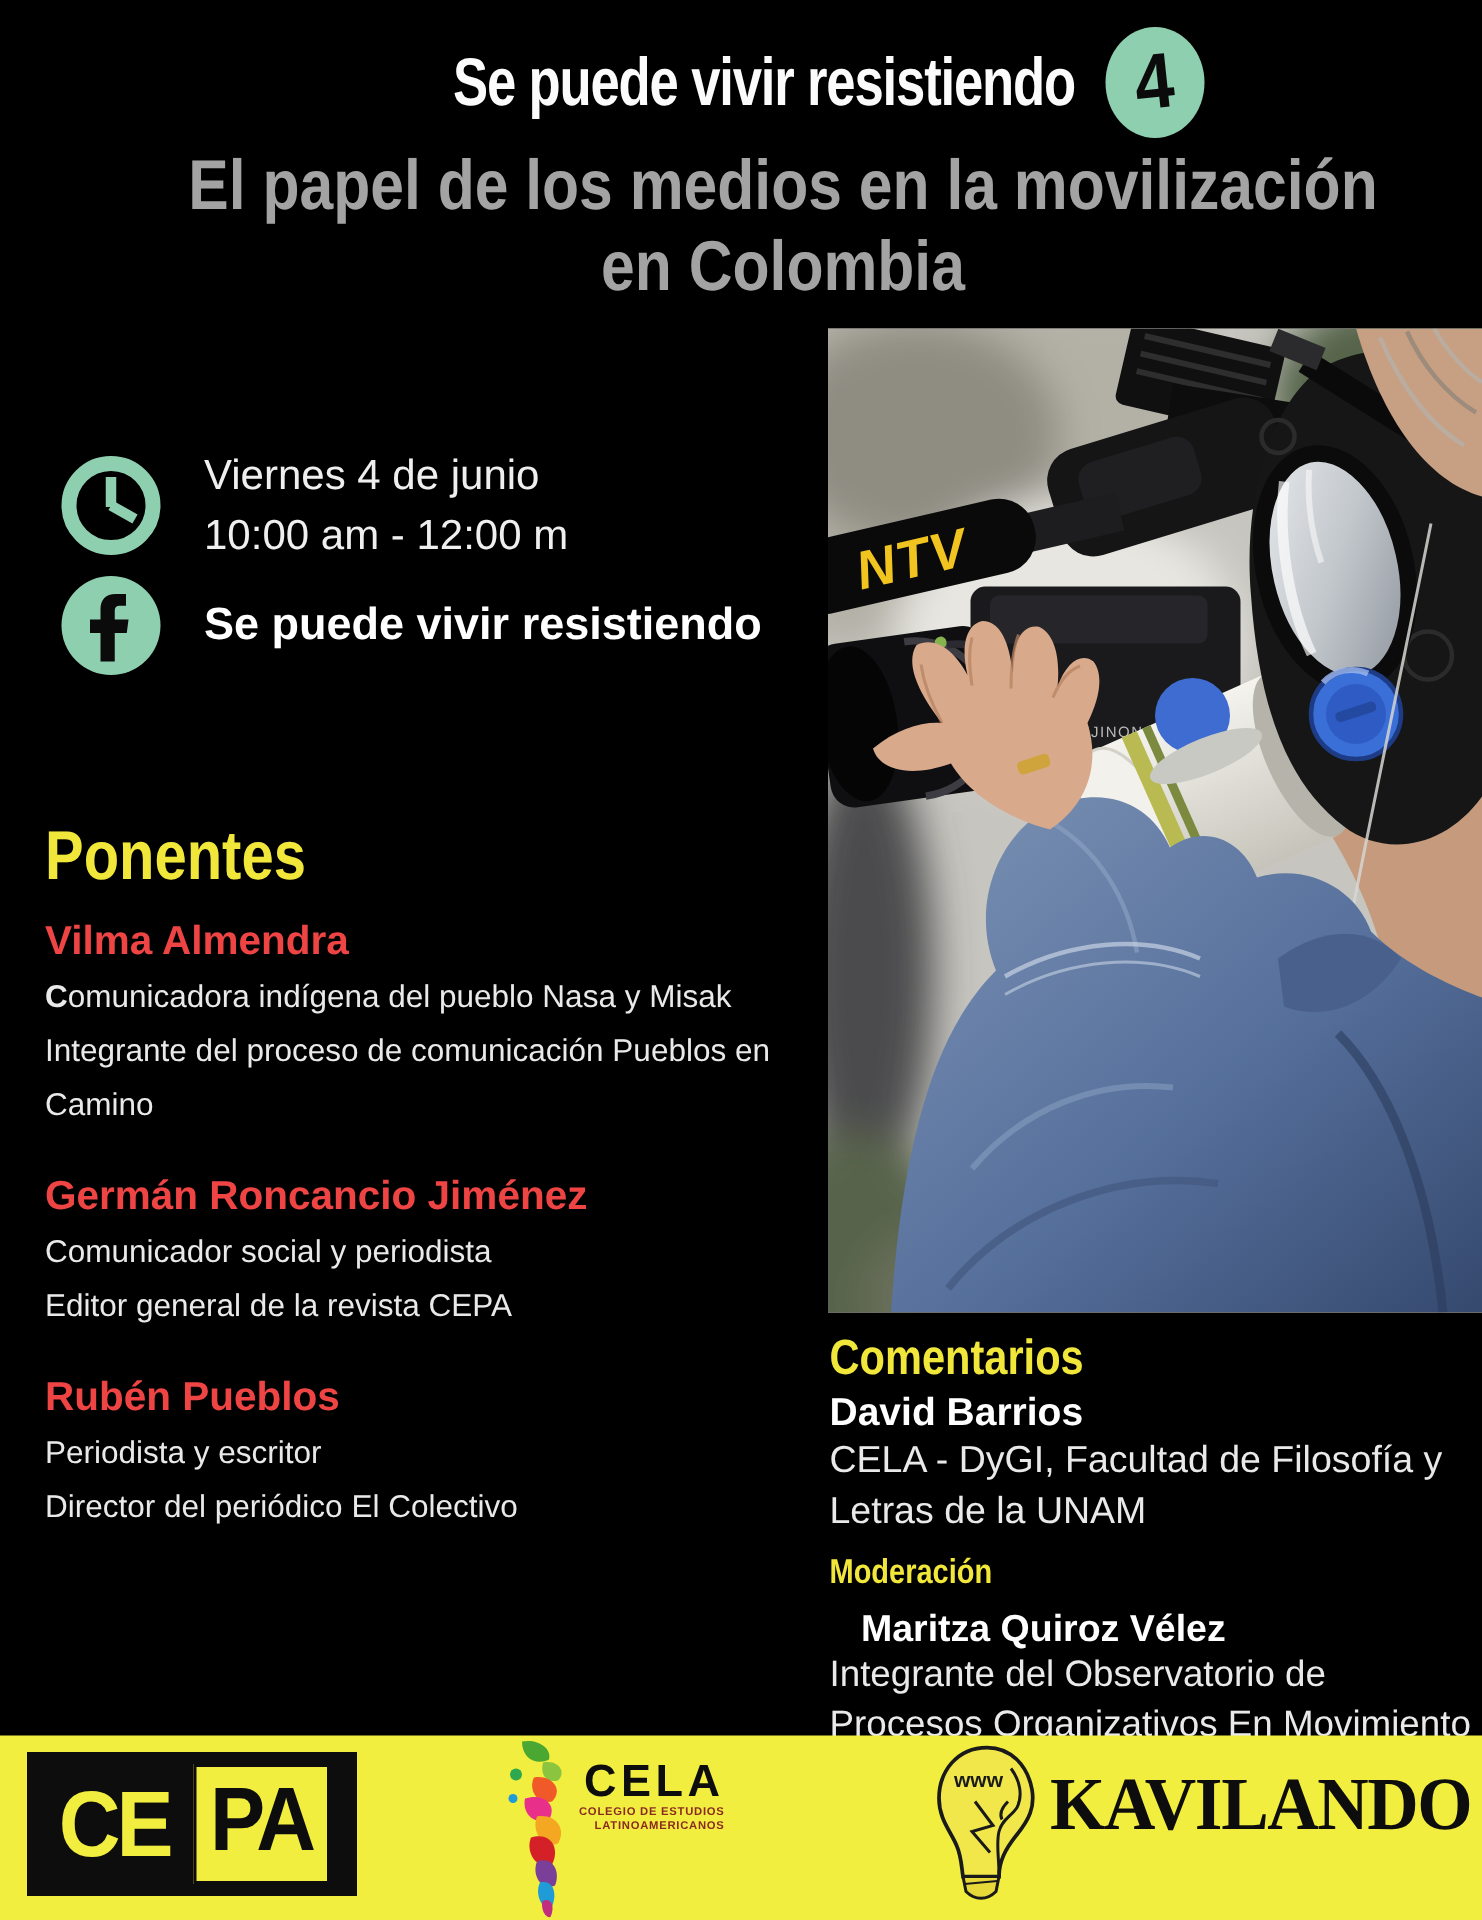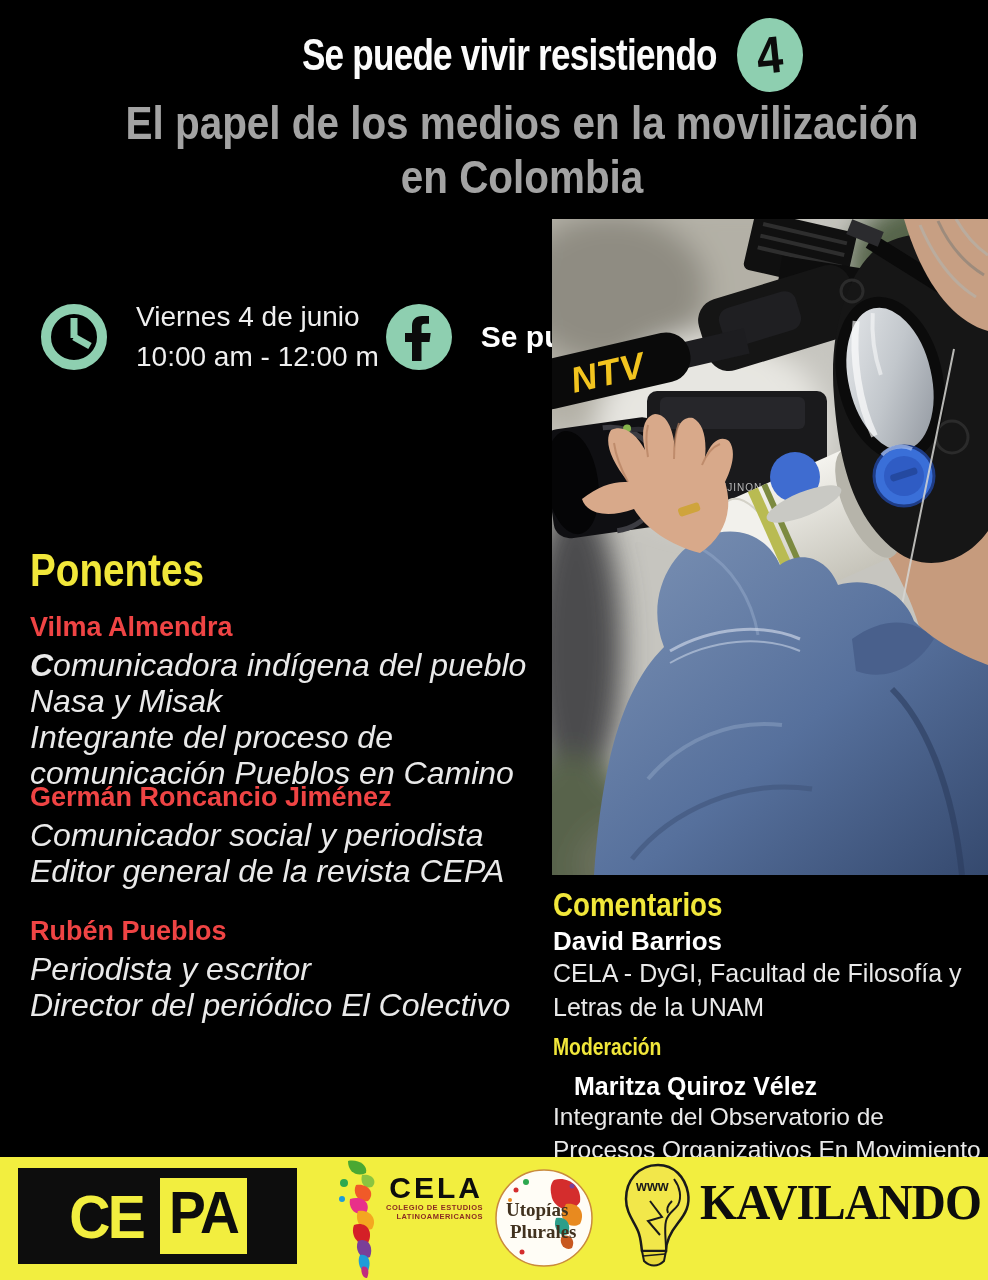--- a/index.html
+++ b/index.html
@@ -15,52 +15,52 @@
   .series-title{font-size:45px;font-weight:bold;letter-spacing:-1px;color:#fbfbfb;
                 transform:scaleX(.78);transform-origin:right center;display:inline-block;}
   .edition-badge{width:66px;height:74px;border-radius:50%;background:#8ecfb0;
                  display:flex;align-items:center;justify-content:center;flex:0 0 auto;}
   .edition-badge span{color:#0b0b0b;font-size:52px;font-weight:bold;
                       transform:rotate(-6deg) scaleX(.9);display:inline-block;}
   .main-title{top:96px;left:0;width:988px;text-align:center;color:#a3a3a3;
               font-size:47px;font-weight:bold;line-height:54px;padding-left:28px;}
 
   
-  .info-block{top:297px;left:40px;display:flex;flex-direction:row;gap:6px;}
+  .info-block{top:297px;left:40px;display:flex;flex-direction:column;gap:6px;}
   .info-row{display:flex;align-items:center;gap:28px;}
   .icon-wrap{width:68px;height:68px;flex:0 0 auto;}
   .event-lines{font-size:28px;line-height:40px;color:#efefef;}
   .event-fb{font-size:30px;font-weight:bold;color:#fff;}
 
   
   .photo{top:219px;left:552px;width:436px;height:656px;overflow:hidden;background:#c6c5bf;}
 
   
   .sec-heading{color:#f1e73a;font-weight:bold;}
   .ponentes-heading{top:543px;left:30px;font-size:46px;}
   .speaker-name{font-size:27px;font-weight:bold;color:#ef4444;margin-bottom:4px;}
-  .speaker-lines{font-size:32px;line-height:36px;color:#e9e9e9;font-style:italic;}
+  .speaker-lines{font-size:21px;line-height:36px;color:#e9e9e9;}
   .speaker{left:30px;width:512px;}
   .sp-0{top:612px;}
   .sp-1{top:782px;}
   .sp-2{top:916px;}
   .lead-cap::first-letter{font-weight:bold;}
 
   
   .rcol{left:553px;width:428px;}
   .com-heading{top:886px;font-size:33px;}
   .com-name{top:926px;font-size:26px;font-weight:bold;color:#fff;}
   .com-desc{top:956px;font-size:25px;line-height:34px;color:#e9e9e9;}
   .mod-heading{top:1034px;font-size:23px;}
   .mod-name{top:1072px;font-size:25px;font-weight:bold;color:#fff;margin-left:21px;}
   .mod-desc{top:1100px;font-size:24.5px;line-height:33px;color:#e9e9e9;}
 
   
   .footer-bar{top:1157px;left:0;width:988px;height:123px;background:#f2ee3f;}
-  .cepa-logo{left:18px;top:11px;width:279px;height:96px;background:#0d0d0d;
+  .cepa-logo{left:18px;top:11px;width:220px;height:96px;background:#0d0d0d;
              display:flex;align-items:center;justify-content:center;gap:12px;}
   .cepa-ce{color:#f2ee3f;font-size:62px;font-weight:bold;letter-spacing:-3px;
            transform:scaleX(.92);display:inline-block;}
   .cepa-pa-box{background:#f2ee3f;height:76px;display:flex;align-items:flex-start;
                padding:0 6px;border:2px solid #0d0d0d;}
   .cepa-pa{color:#0d0d0d;font-size:60px;font-weight:bold;letter-spacing:-2px;
            transform:scaleX(.92);display:inline-block;}
   .cela-group{left:328px;top:0px;width:170px;height:123px;}
   .cela-map{position:absolute;left:0;top:2px;}
   .cela-text{position:absolute;left:58px;top:16px;text-align:right;}
@@ -306,36 +306,20 @@
         <circle cx="14" cy="40" r="3" fill="#1f9cd8"></circle>
       </svg>
     </span>
     <span class="cela-text">
       <div class="cela-name">CELA</div>
       <div class="cela-sub">COLEGIO DE ESTUDIOS</div>
       <div class="cela-sub">LATINOAMERICANOS</div>
     </span>
   </div>
 
-  <div class="abs utopias-logo">
-    <svg width="104" height="104" viewBox="0 0 104 104">
-      <circle cx="52" cy="52" r="48" fill="#fffdf6" stroke="#c98a3e" stroke-width="1.5"></circle>
-      <path d="M62 14 C76 10 90 20 88 36 C80 48 64 44 60 32 C58 24 58 18 62 14 Z" fill="#d42d2d"></path>
-      <path d="M74 38 C86 36 94 46 88 58 C78 64 68 54 70 46 Z" fill="#e88a1f"></path>
-      <path d="M64 52 C74 50 80 58 76 68 C68 72 60 62 64 52 Z" fill="#2d9e8a"></path>
-      <path d="M70 70 C78 68 84 74 80 82 C72 86 66 76 70 70 Z" fill="#c8581f"></path>
-      <circle cx="34" cy="16" r="3" fill="#2da84f"></circle>
-      <circle cx="24" cy="24" r="2.5" fill="#d42d2d"></circle>
-      <circle cx="18" cy="34" r="2" fill="#e88a1f"></circle>
-      <circle cx="80" cy="20" r="2.5" fill="#7a3f98"></circle>
-      <circle cx="30" cy="86" r="2.5" fill="#d42d2d"></circle>
-      <text x="14" y="50" font-family="Liberation Serif, serif" font-weight="bold" font-size="19" fill="#41321f">Utopías</text>
-      <text x="18" y="72" font-family="Liberation Serif, serif" font-weight="bold" font-size="19" fill="#41321f">Plurales</text>
-    </svg>
-  </div>
 
   <div class="abs kav-group">
     <span class="kav-bulb">
       <svg width="74" height="110" viewBox="0 0 74 110">
         <path d="M36 4 C16 4 4 20 4 38 C4 52 12 60 16 70 C19 77 19 84 20 90 L44 90 C44 80 48 72 56 62 C64 52 68 44 66 32 C63 16 52 4 36 4 Z" fill="#f2e74a" stroke="#1a1a1a" stroke-width="2.5"></path>
         <path d="M52 18 C58 26 60 36 56 44 C52 50 46 52 44 60 C42 68 44 78 44 88" fill="none" stroke="#1a1a1a" stroke-width="2"></path>
         <path d="M50 40 C46 44 44 48 46 52" fill="none" stroke="#1a1a1a" stroke-width="2"></path>
         <path d="M28 40 L40 56 L26 60 L38 74" fill="none" stroke="#1a1a1a" stroke-width="2"></path>
         <path d="M20 90 L44 90 L42 100 C36 106 28 106 22 100 Z" fill="#e8d93a" stroke="#1a1a1a" stroke-width="2"></path>
         <line x1="21" y1="95" x2="43" y2="93" stroke="#1a1a1a" stroke-width="1.5"></line>

